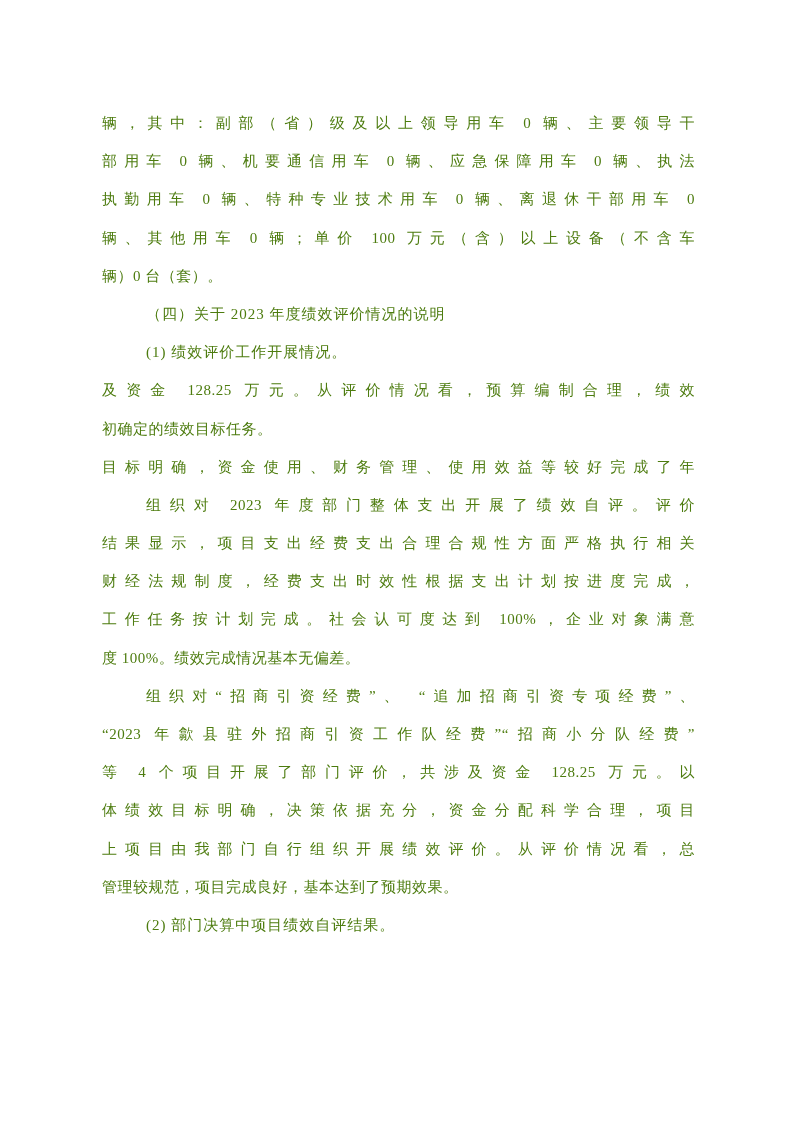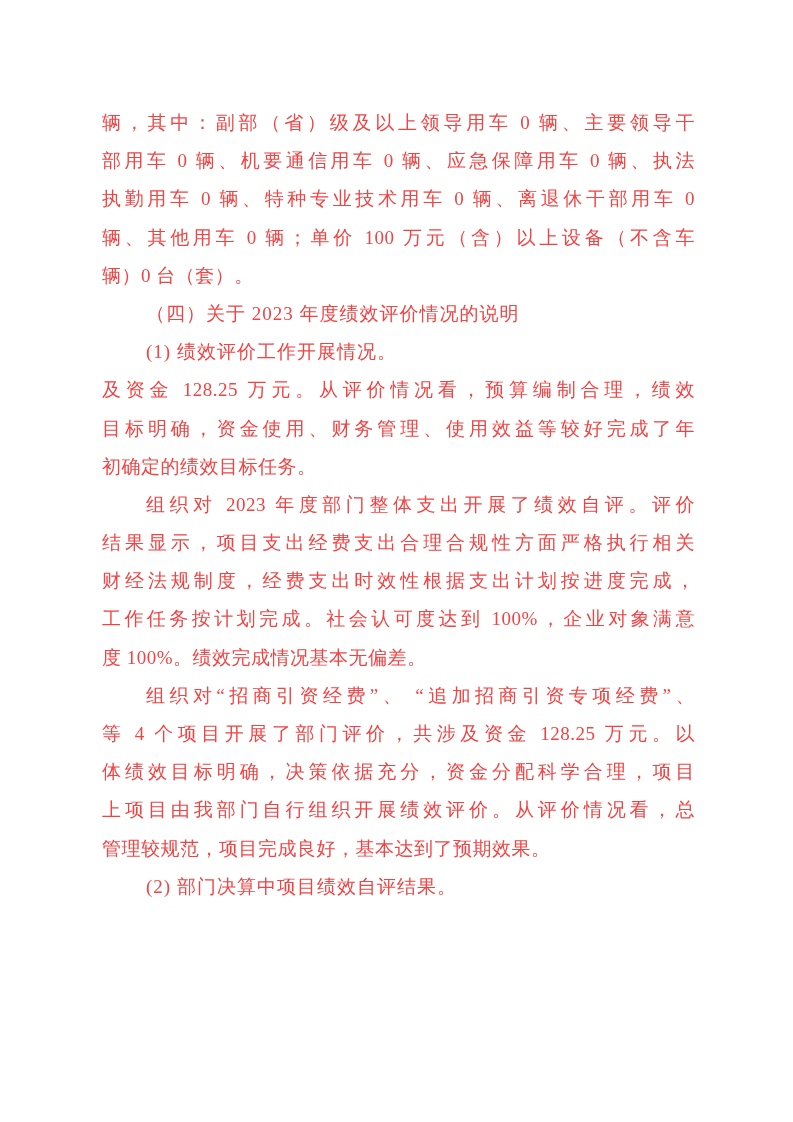--- a/index.html
+++ b/index.html
@@ -13,22 +13,22 @@
     height: 1122px;
     background: #ffffff;
     overflow: hidden;
   }
   .doc-body {
     position: absolute;
     left: 102px;
     top: 104px;
     width: 593px;
     font-family: "Liberation Serif", "DejaVu Serif", serif;
-    font-size: 19px;
-    color: #ef4444;
+    font-size: 15px;
+    color: #4d7c0f;
     letter-spacing: 0.5px;
   }
   .line {
     height: 38.2px;
     line-height: 38.2px;
     overflow: hidden;
     text-align: left;
     white-space: nowrap;
   }
   .line.justify {
@@ -51,27 +51,28 @@
 <div class="page">
   <div class="doc-body">
       <div class="line justify">辆，其中：副部（省）级及以上领导用车 0 辆、主要领导干</div>
       <div class="line justify">部用车 0 辆、机要通信用车 0 辆、应急保障用车 0 辆、执法</div>
       <div class="line justify">执勤用车 0 辆、特种专业技术用车 0 辆、离退休干部用车 0</div>
       <div class="line justify">辆、其他用车 0 辆；单价 100 万元（含）以上设备（不含车</div>
       <div class="line">辆）0 台（套）。</div>
       <div class="line bold indent">（四）关于 2023 年度绩效评价情况的说明</div>
       <div class="line bold indent">(1) 绩效评价工作开展情况。</div>
       <div class="line justify">及资金 128.25 万元。从评价情况看，预算编制合理，绩效</div>
+      <div class="line">初确定的绩效目标任务。</div>
       <div class="line justify">目标明确，资金使用、财务管理、使用效益等较好完成了年</div>
-      <div class="line">初确定的绩效目标任务。</div>
       <div class="line indent justify">组织对 2023 年度部门整体支出开展了绩效自评。评价</div>
       <div class="line justify">结果显示，项目支出经费支出合理合规性方面严格执行相关</div>
       <div class="line justify">财经法规制度，经费支出时效性根据支出计划按进度完成，</div>
       <div class="line justify">工作任务按计划完成。社会认可度达到 100%，企业对象满意</div>
       <div class="line">度 100%。绩效完成情况基本无偏差。</div>
       <div class="line indent justify">组织对“招商引资经费”、 “追加招商引资专项经费”、</div>
+      <div class="line justify">“2023 年歙县驻外招商引资工作队经费”“招商小分队经费”</div>
       <div class="line justify">等 4 个项目开展了部门评价，共涉及资金 128.25 万元。以</div>
       <div class="line justify">体绩效目标明确，决策依据充分，资金分配科学合理，项目</div>
       <div class="line justify">上项目由我部门自行组织开展绩效评价。从评价情况看，总</div>
       <div class="line">管理较规范，项目完成良好，基本达到了预期效果。</div>
       <div class="line bold indent">(2) 部门决算中项目绩效自评结果。</div>
     </div>
 </div>
 
 </body></html>

